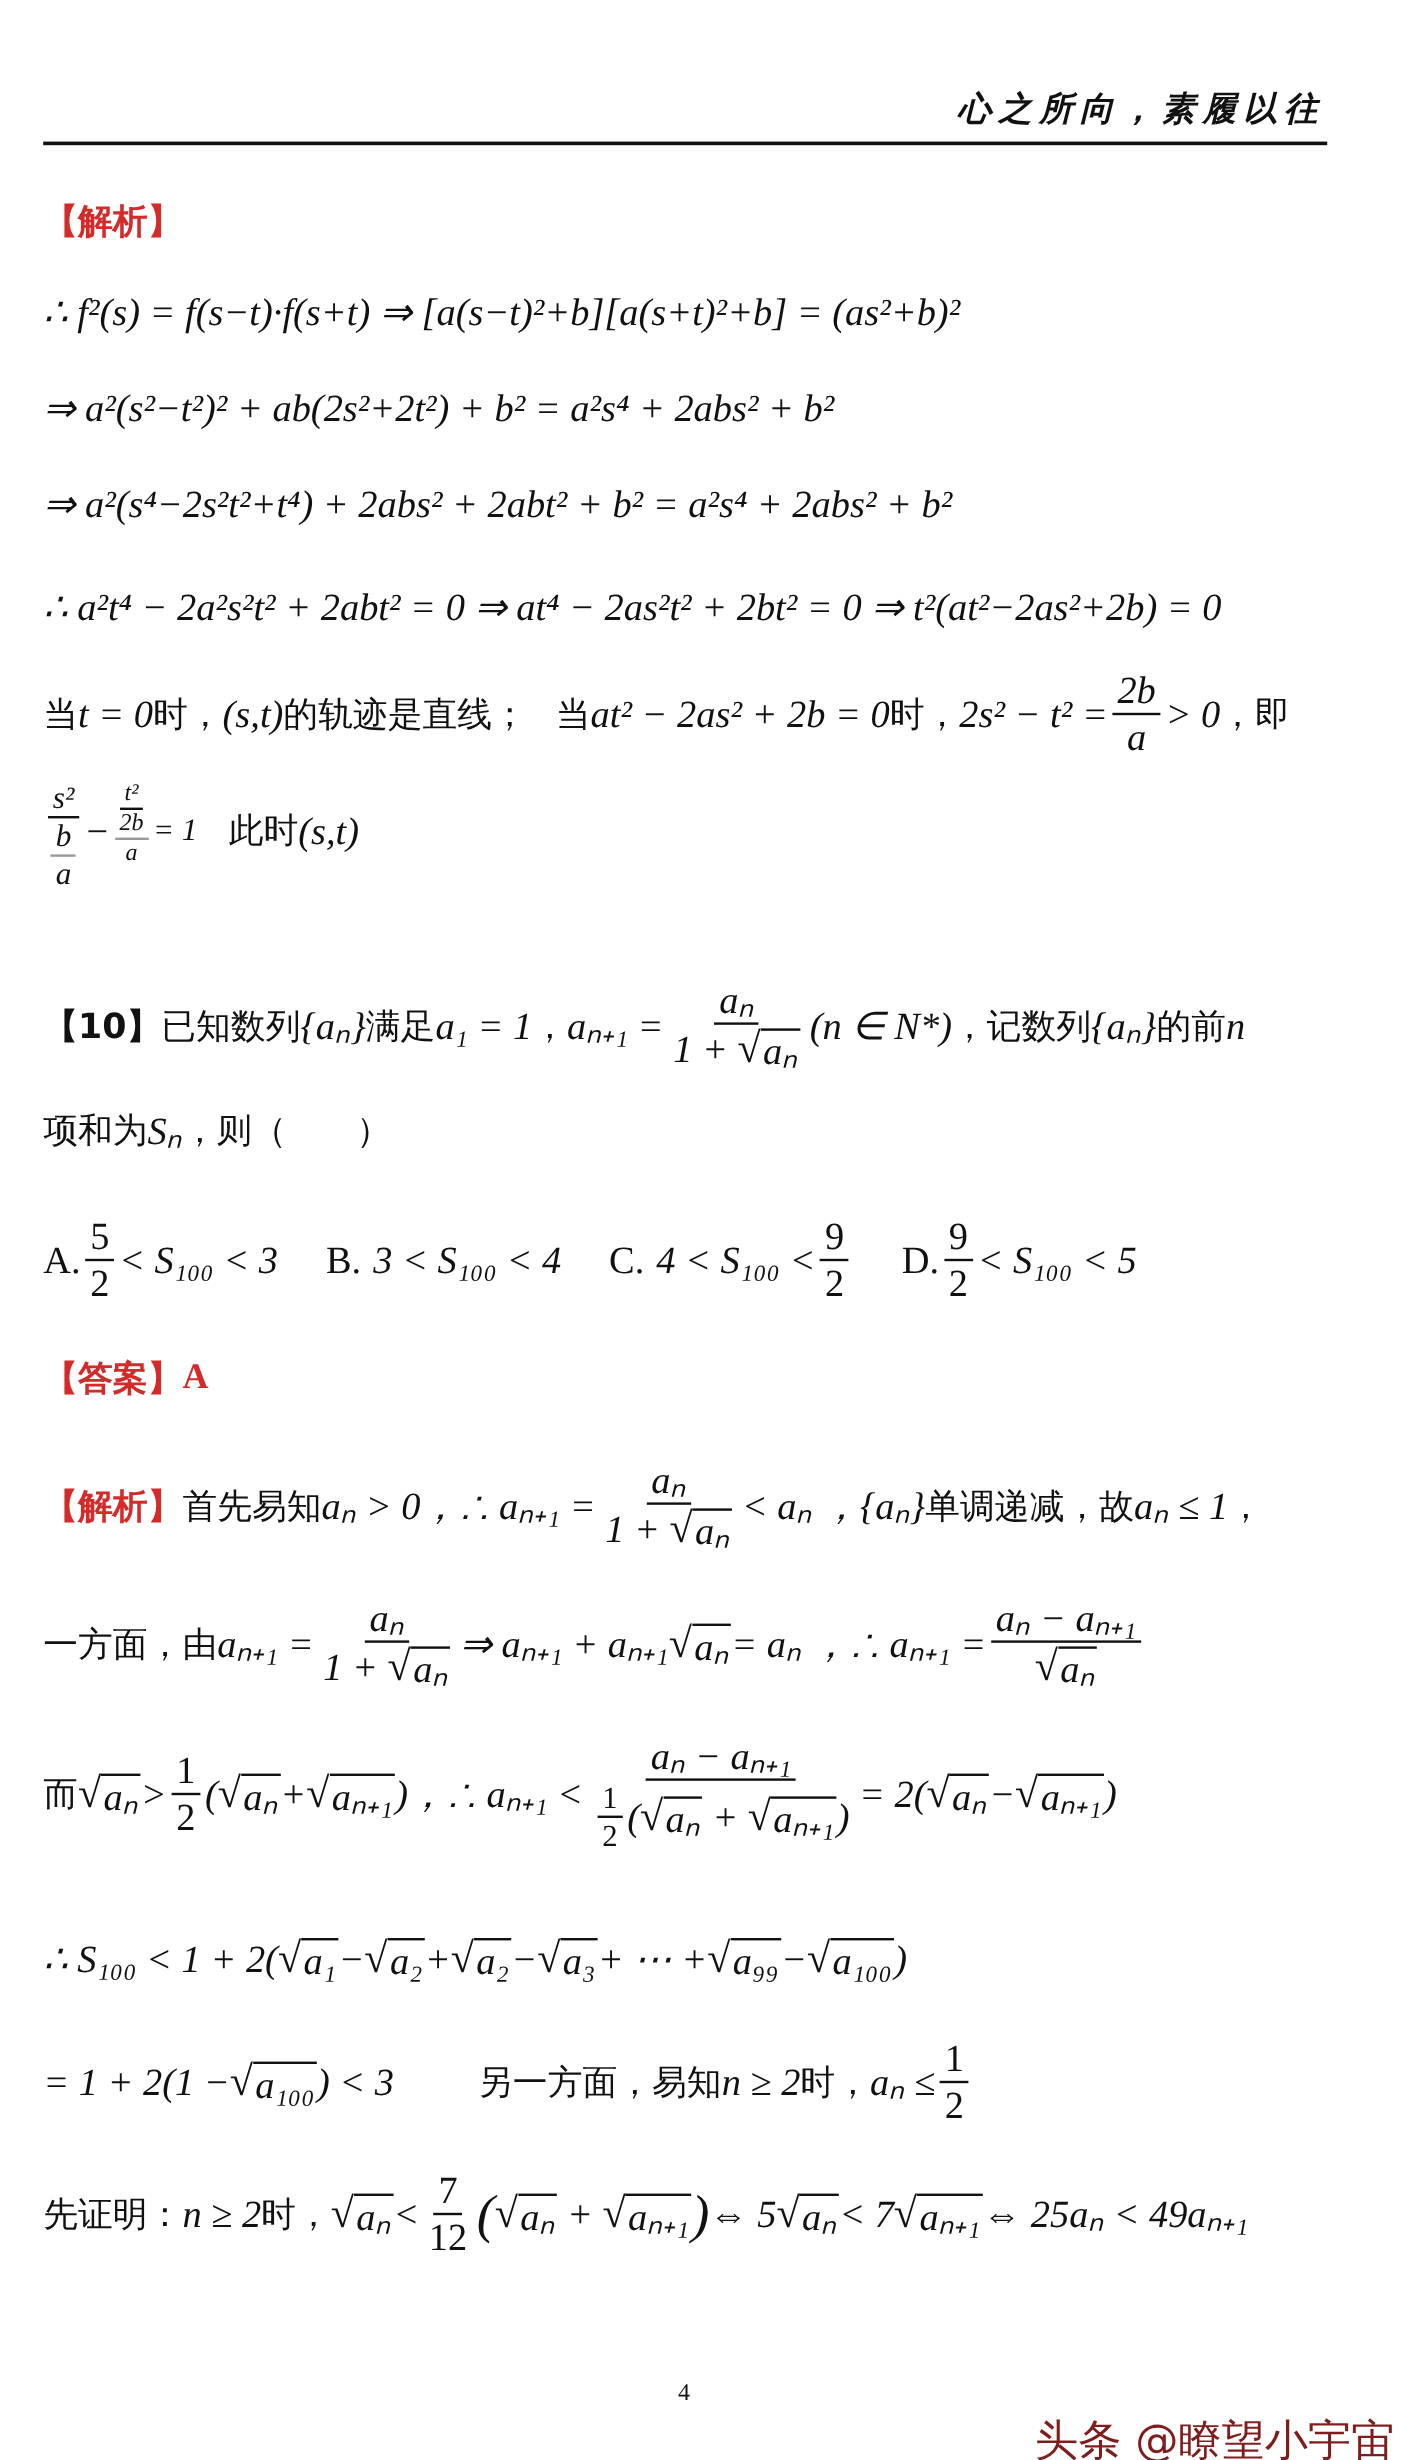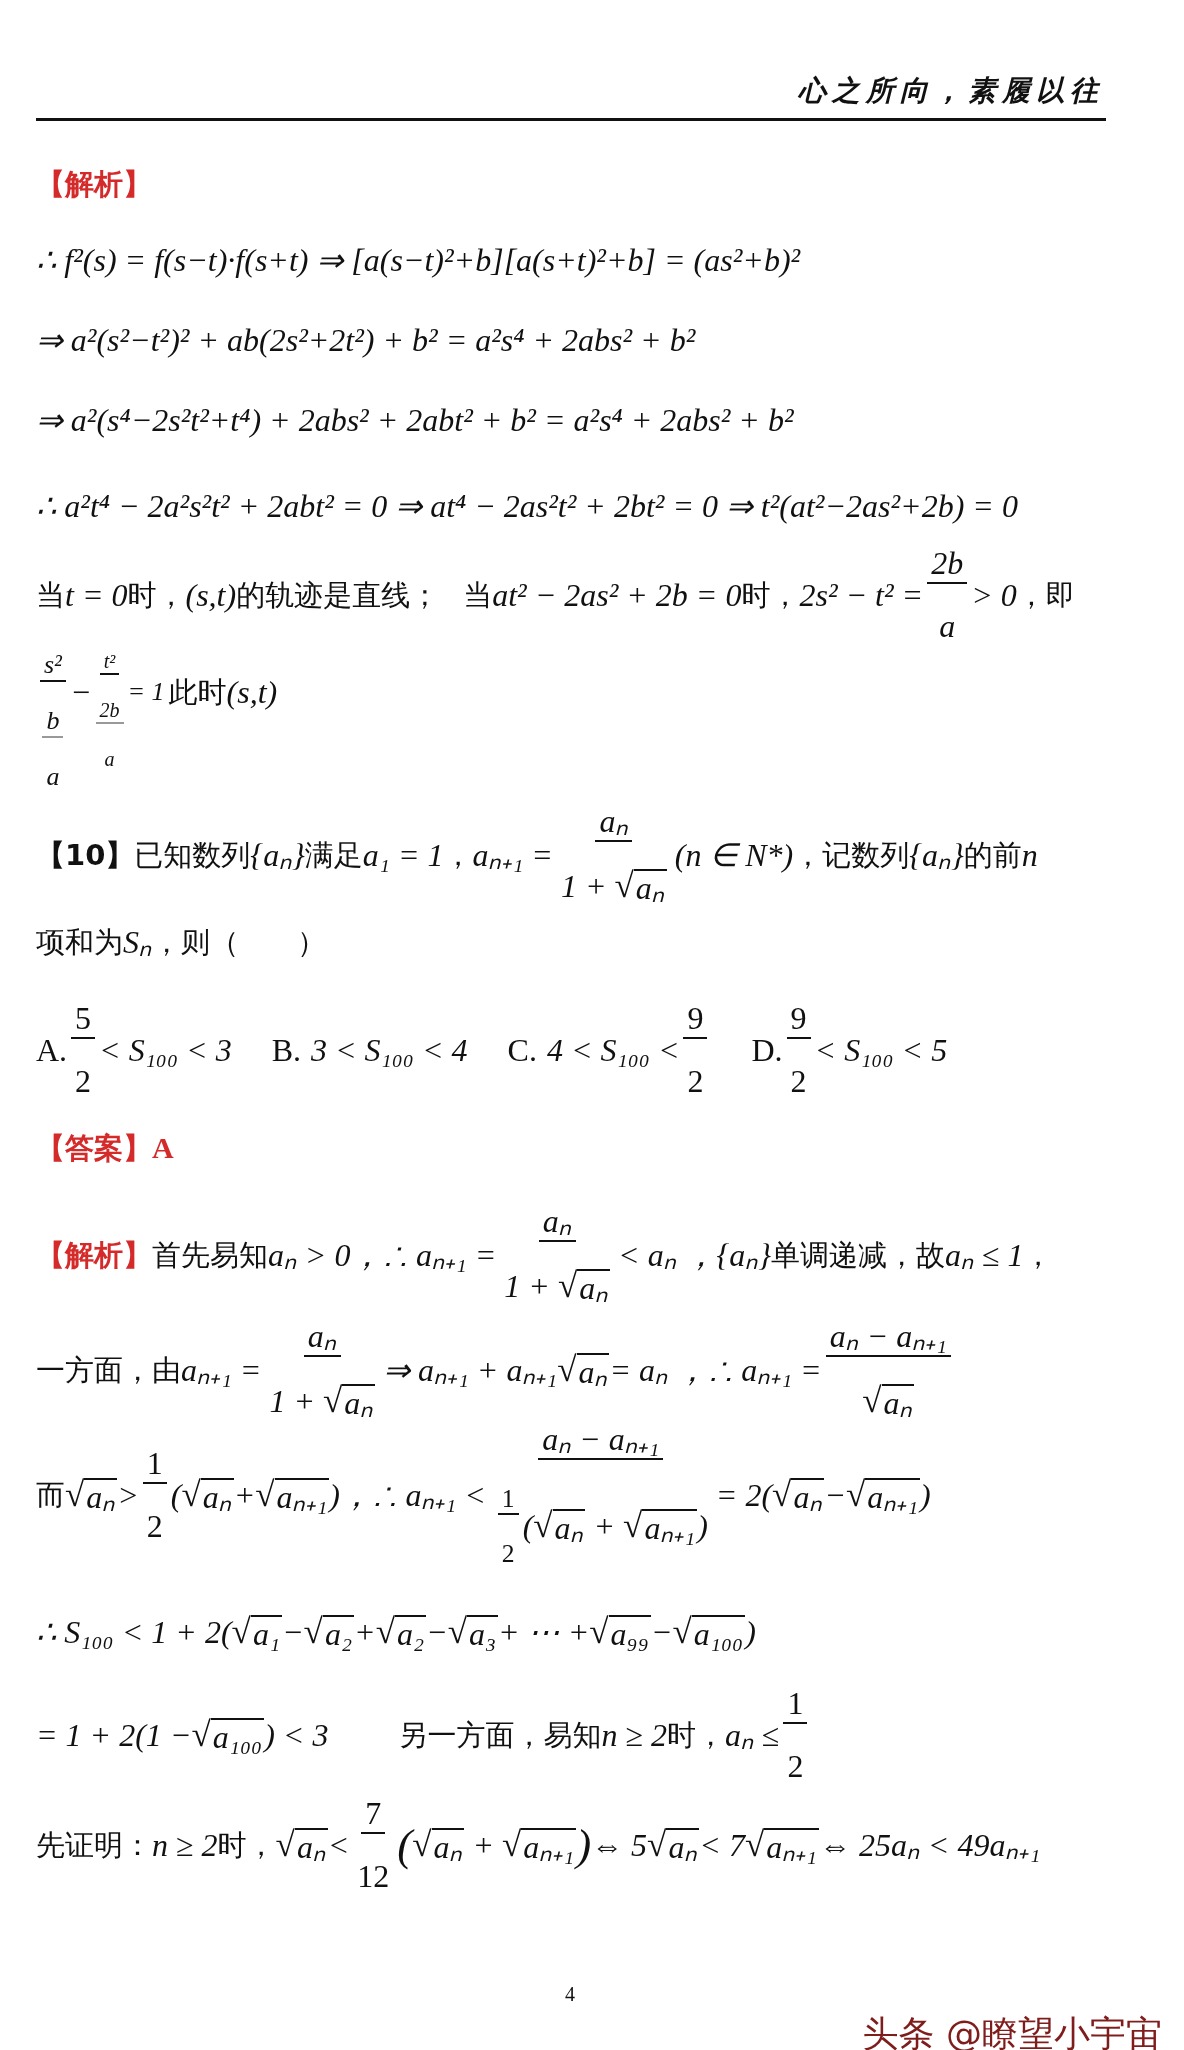--- a/index.html
+++ b/index.html
@@ -18,21 +18,21 @@
   }
   .line {
     position: absolute; left: 36px; white-space: nowrap;
     font-size: 32px; line-height: 40px; display: flex; align-items: center;
   }
   .m { font-style: italic; font-family: "Liberation Serif", serif; }
   .r { font-style: normal; }
   .cn { font-family: "DejaVu Sans", sans-serif; font-size: 29px; }
   .tag { color: #d42a2a; font-family: "DejaVu Sans", sans-serif; font-weight: bold; font-size: 29px; }
   .tag-answer { color: #d42a2a; font-weight: bold; font-family: "Liberation Serif", serif; font-size: 30px; }
-  .frac { display: inline-flex; flex-direction: column; align-items: center; vertical-align: middle; margin: 0 4px; gap: 24px; }
+  .frac { display: inline-flex; flex-direction: column; align-items: center; vertical-align: middle; margin: 0 4px; }
   .frac .num { border-bottom: 2px solid #111; padding: 0 4px; line-height: 1.15; }
   .frac .den { padding: 0 4px; line-height: 1.15; }
   .sqrt { display: inline-flex; align-items: flex-end; }
   .sqrt .rad { font-style: normal; font-size: 1.1em; }
   .sqrt .under { border-top: 2px solid #111; padding: 0 2px; line-height: 1.1; }
   .page-num {
     position: absolute; top: 1983px; left: 0; width: 1140px; text-align: center;
     font-size: 20px; font-family: "Liberation Serif", serif;
   }
   .watermark {
@@ -92,21 +92,21 @@
     <span class="den" style="border-bottom:2px solid #999;">b</span>
     <span class="den">a</span>
   </span>
   <span class="m" style="margin-top:22px;">−</span>
   <span class="frac m" style="font-size:20px;text-align:right;">
     <span class="num">t²</span>
     <span class="den" style="border-bottom:2px solid #999;">2b</span>
     <span class="den">a</span>
   </span>
   <span class="m" style="margin-top:22px; font-size:26px;">= 1</span>
-  <span style="margin-top:22px; margin-left:4px;" class="cn">此时</span>
+  <span style="margin-top:22px; margin-left:26px;" class="cn">此时</span>
   <span style="margin-top:22px;" class="m">(s,t)</span>
 </div>
 
 <div class="line" style="top:810px; height:90px;">
   <span class="cn" style="font-weight:bold;">【10】</span>
   <span class="cn">已知数列</span>
   <span class="m">{aₙ}</span>
   <span class="cn">满足</span>
   <span class="m">a₁ = 1</span>
   <span class="cn">，</span>

